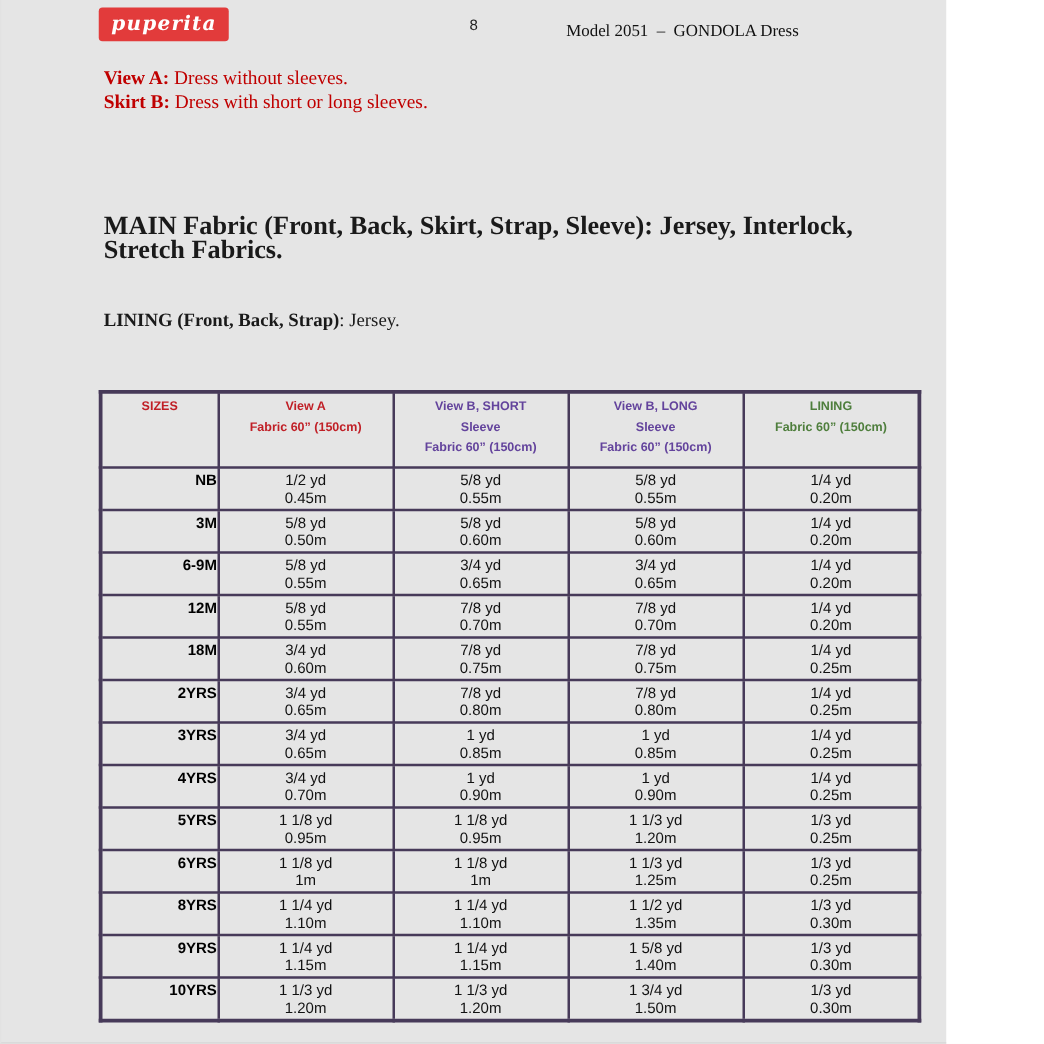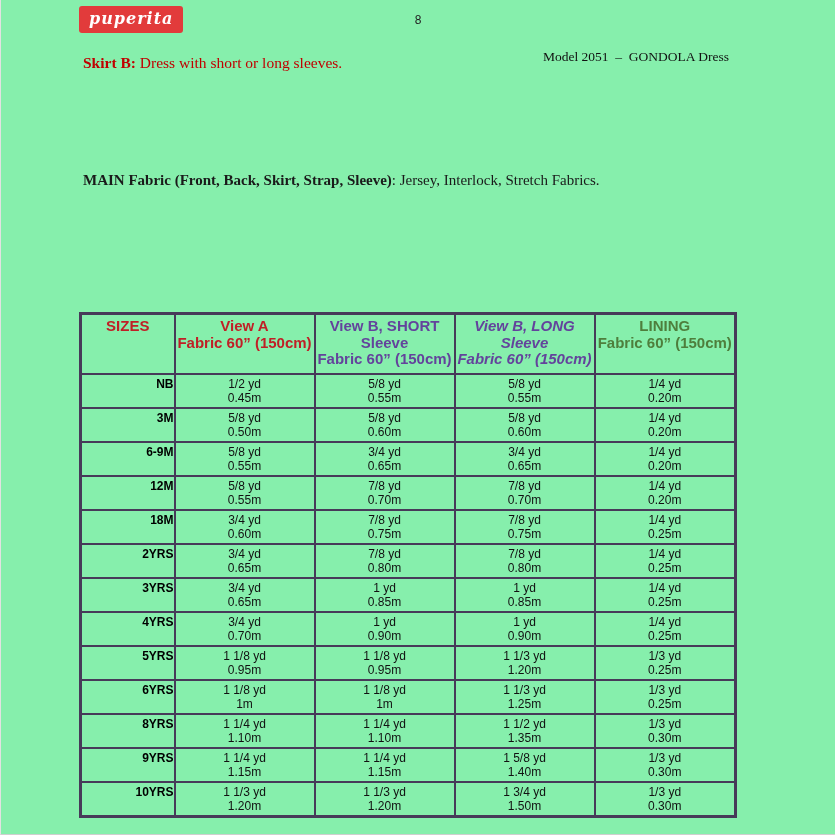--- a/index.html
+++ b/index.html
@@ -1,21 +1,21 @@
 <!DOCTYPE html>
 <html style="--red: #c00000; --logo-red: #e23b3b; --title-purple: #6c62a8; --table-red: #c01f26; --table-purple: #63439c; --table-green: #4e7e3c; --table-border: #473a59;"><head>
 <meta charset="utf-8">
 <style>
   * { margin: 0; padding: 0; box-sizing: border-box; }
   html, body { background: #ffffff; }
   .page {
     position: relative;
-    width: 835px;
+    width: 757px;
     height: 835px;
-    background: #86efac;
+    background: #e5e5e5;
     font-family: "Liberation Serif", serif;
     color: #1a1a1a;
     overflow: hidden;
     border-left: 1px solid #e2e2e2;
     border-bottom: 1px solid #cfcfcf;
   }
   .logo {
     position: absolute;
     left: 78px; top: 6px;
     background: var(--logo-red);
@@ -31,25 +31,24 @@
   .page-number {
     position: absolute;
     left: 0; right: 0; top: 13px;
     text-align: center;
     font-family: "Liberation Sans", sans-serif;
     font-size: 12px;
     color: #222;
   }
   .model-header {
     position: absolute;
-    right: 106px; top: 17px;
+    right: 118px; top: 17px;
     font-size: 13.5px;
     white-space: pre;
     color: #111;
-    margin-top: 32px;
   }
   .views {
     position: absolute;
     left: 82px; top: 54px;
     font-size: 15.5px;
     line-height: 18.5px;
     color: var(--red);
   }
   .views b { font-weight: bold; }
   .section-title {
@@ -59,22 +58,23 @@
     text-align: center;
     font-weight: bold;
     font-size: 15.5px;
     letter-spacing: 0.5px;
     color: var(--title-purple);
   }
   .para-main {
     position: absolute;
     left: 82px; top: 171px;
     width: 660px;
-    font-size: 15px;
+    font-size: 21px;
     line-height: 19px;
+    font-weight: bold;
   }
   .para-note {
     position: absolute;
     left: 82px; top: 191px;
     width: 650px;
     font-size: 14px;
     line-height: 18.5px;
     color: var(--red);
   }
   .para-lining {
@@ -94,21 +94,21 @@
     border: 3px solid var(--table-border);
   }
   .yardage-table th, .yardage-table td {
     border: 2px solid var(--table-border);
     text-align: center;
     vertical-align: top;
   }
   .yardage-table th {
     height: 60px;
     padding-top: 3px;
-    font-size: 15px;
+    font-size: 10px;
     font-weight: bold;
     line-height: 16.5px;
   }
   .yardage-table td {
     height: 30px;
     padding: 2px 0 1px 0;
     font-size: 12px;
     line-height: 14.5px;
     color: #111;
   }
@@ -121,27 +121,29 @@
 </head>
 <body>
 
 <div class="page">
 
   <div class="logo">puperita</div>
   <div class="page-number">8</div>
   <div class="model-header">Model 2051  –  GONDOLA Dress</div>
 
   <div class="views">
+    <div><b>View A:</b><span> Dress without sleeves.</span></div>
     <div><b>Skirt B:</b><span> Dress with short or long sleeves.</span></div>
   </div>
 
 
   <p class="para-main"><b>MAIN Fabric (Front, Back, Skirt, Strap, Sleeve)</b><span>: Jersey, Interlock, Stretch Fabrics.</span></p>
 
 
+  <p class="para-lining"><b>LINING (Front, Back, Strap)</b><span>: Jersey.</span></p>
 
   <table class="yardage-table">
     <colgroup>
       <col style="width:94px">
       <col style="width:140px">
       <col style="width:140px">
       <col style="width:140px">
       <col style="width:141px">
     </colgroup>
     <thead>
@@ -151,21 +153,21 @@
           </th>
           <th style="color: rgb(192, 31, 38); margin-top: 12px;">
             <div>View A</div>
             <div>Fabric 60” (150cm)</div>
           </th>
           <th style="color: rgb(99, 67, 156);">
             <div>View B, SHORT</div>
             <div>Sleeve</div>
             <div>Fabric 60” (150cm)</div>
           </th>
-          <th style="color: rgb(99, 67, 156); font-style: italic;">
+          <th style="color: rgb(99, 67, 156);">
             <div>View B, LONG</div>
             <div>Sleeve</div>
             <div>Fabric 60” (150cm)</div>
           </th>
           <th style="color: rgb(78, 126, 60); margin-left: 27px;">
             <div>LINING</div>
             <div>Fabric 60” (150cm)</div>
           </th>
         </tr>
       </thead>

